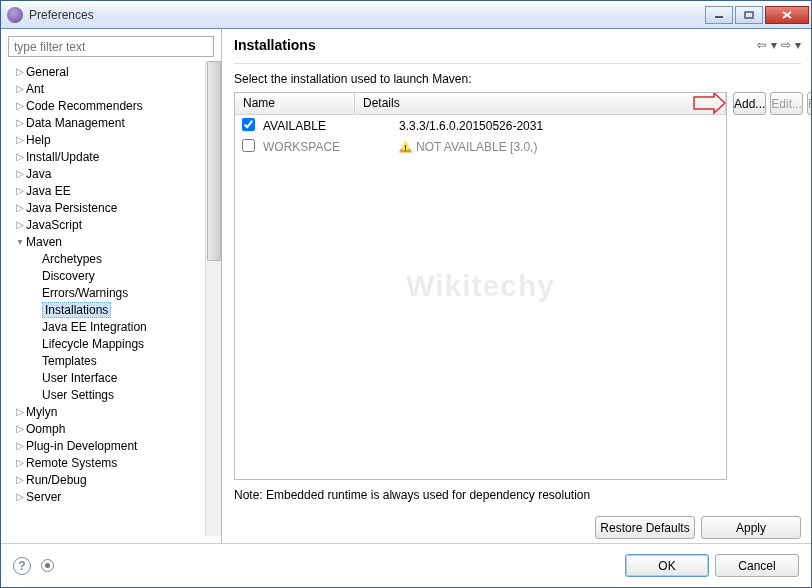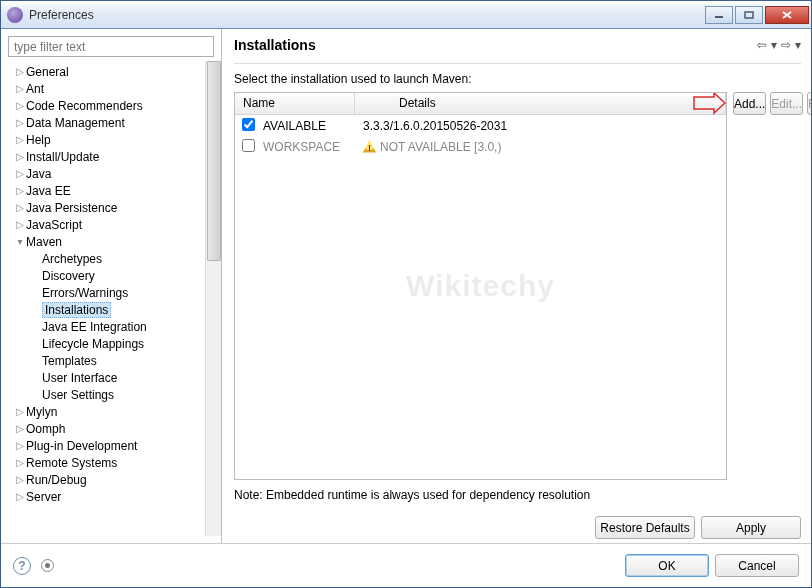--- a/index.html
+++ b/index.html
@@ -37,29 +37,29 @@
   .navarrows { display:flex; gap:4px; align-items:center; }
   .navarrows span { font-size:12px; color:#555; }
   .yellowarrow { color:#e0a030; font-size:15px; }
   .grayarrow { color:#aaa; font-size:15px; }
   .tinytri { font-size:8px; color:#555; }
 
   .desc { margin-bottom:6px; }
   
   .tablewrap { display:flex; gap:6px; flex:1; }
   .tablepanel { flex:1; border:1px solid #bdbdbd; display:flex; flex-direction:column; position:relative; }
-  .thead { display:flex; background:linear-gradient(#fdfdfd,#ececec); border-bottom:1px solid #d5d5d5; height:22px;gap:36px; }
+  .thead { display:flex; background:linear-gradient(#fdfdfd,#ececec); border-bottom:1px solid #d5d5d5; height:22px; }
   .thead .col { padding:3px 8px; border-right:1px solid #d5d5d5; }
   .thead .col.name { width:120px; }
   .thead .col.details { flex:1; }
   .tbody { flex:1; }
   .trow { display:flex; height:21px; align-items:center; }
   .trow .cbcell { width:26px; text-align:center; }
   .trow .ncell { width:94px; padding-left:2px; }
-  .trow .dcell { padding-left:8px; display:flex; align-items:flex-start; gap:4px; }
+  .trow .dcell { padding-left:8px; display:flex; align-items:flex-start; gap:4px;margin-left:36px; }
   .trow.disabled { color:#888; }
   .warnicon { width:13px; height:13px; background: radial-gradient(circle at 50% 38%, #ffe96e 45%, #e0a020 60%); clip-path: polygon(50% 0, 100% 100%, 0 100%); display:inline-flex; align-items:flex-end; justify-content:center; font-size:9px; font-weight:bold; color:#5a4000; }
   .sidebtns { display:flex; flex-direction:row; gap:4px; width:68px; }
   .btn { height:23px; border:1px solid #acacac; background:linear-gradient(#fdfdfd,#e9e9e9); border-radius:3px; display:flex; align-items:center; justify-content:center; cursor:default; }
   .btn.disabled { color:#9d9d9d; }
   
   .redarrow { position:absolute; right:0; top:0; pointer-events:none; }
 
   .note { margin-top:8px; }
   .right-bottom { display:flex; justify-content:flex-end; gap:6px; margin-top:8px; padding-top:6px; }

